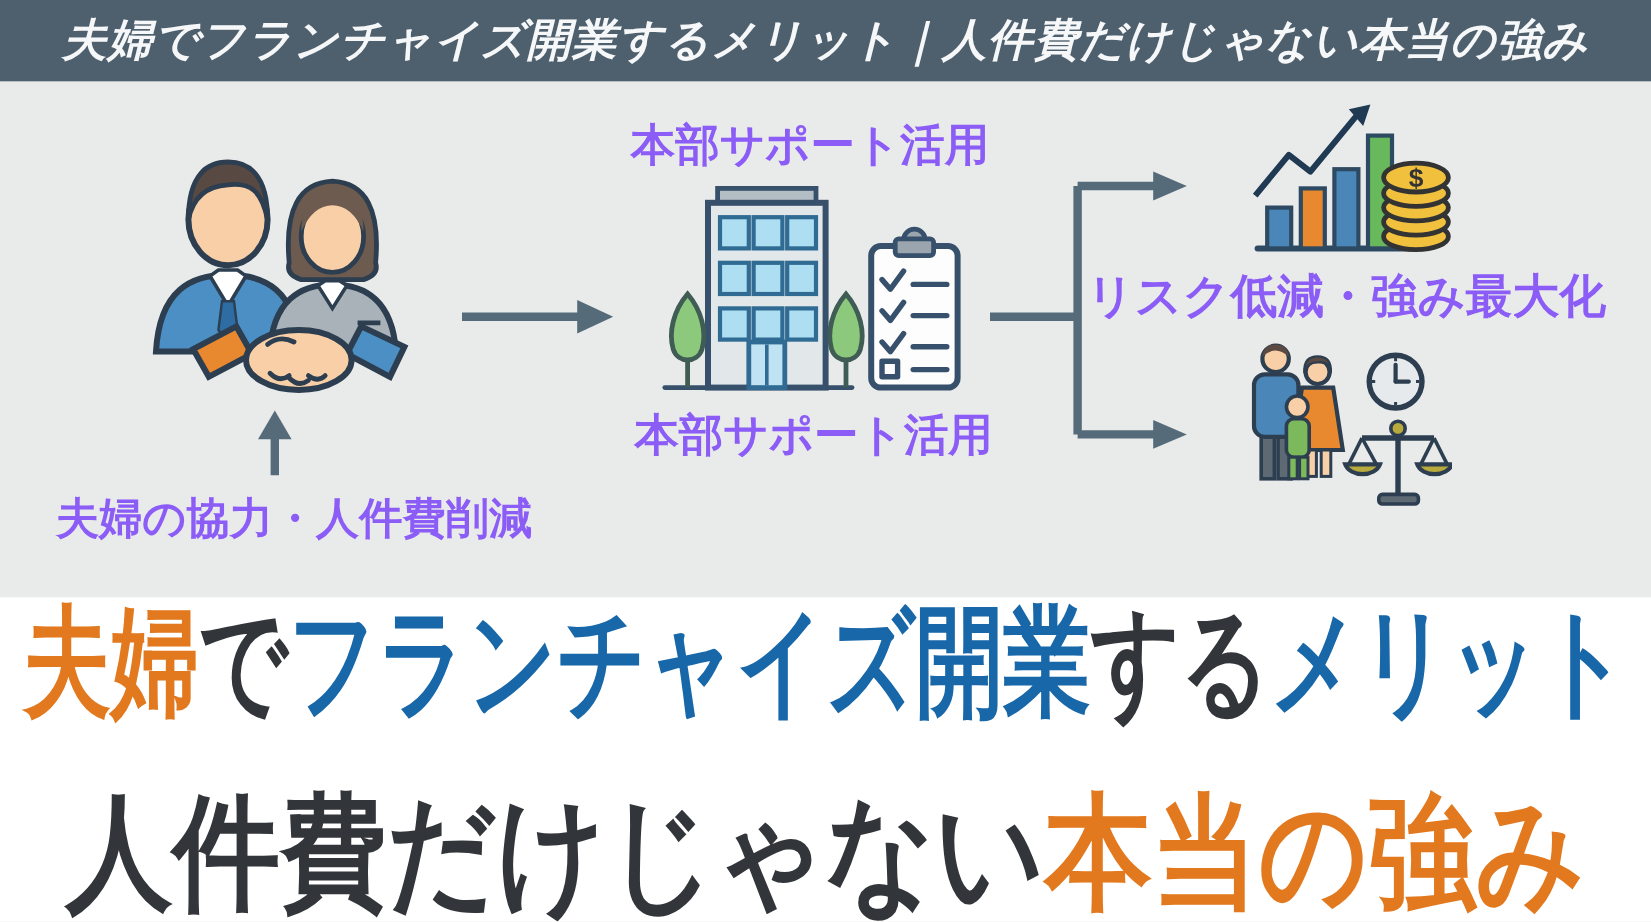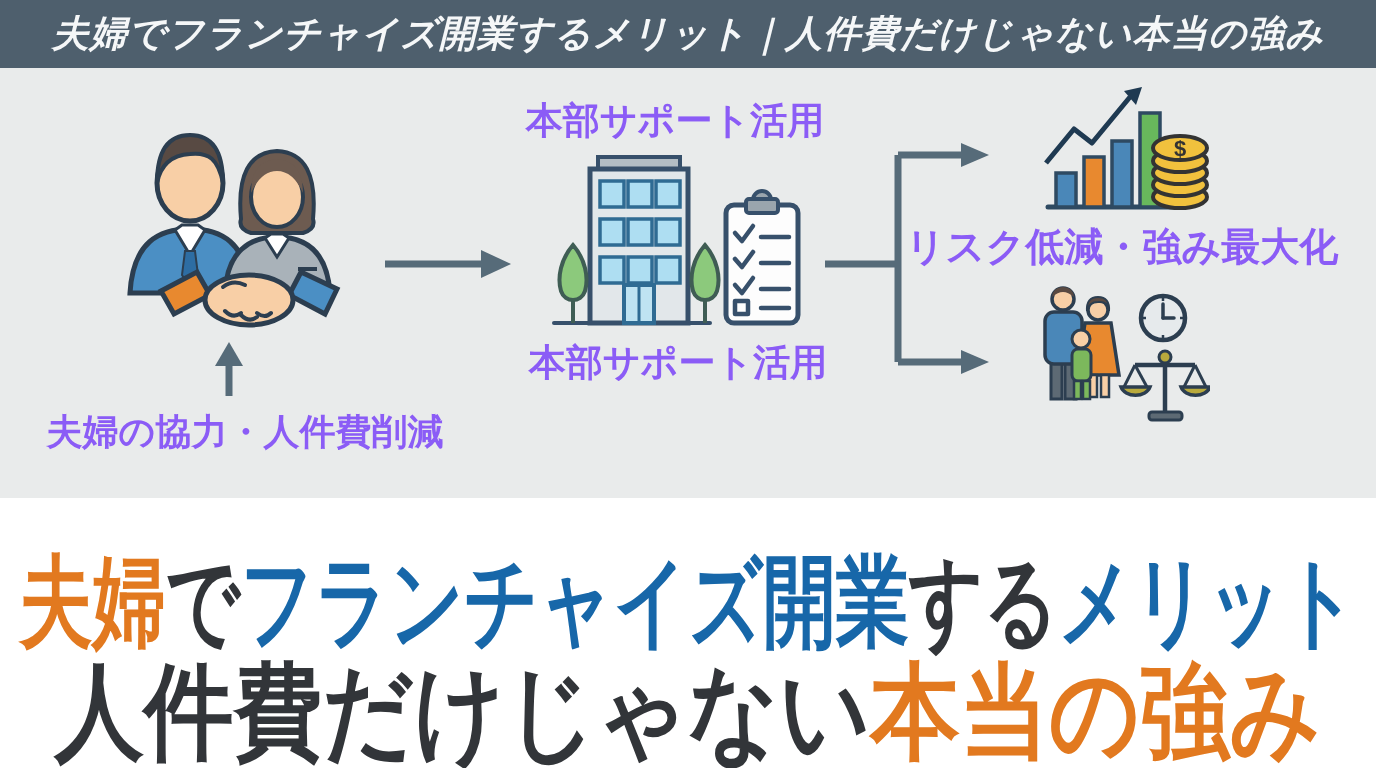--- a/index.html
+++ b/index.html
@@ -25,21 +25,21 @@
   .dlabel {
     position:absolute; font-weight:800; color:#8b5cf6; white-space:nowrap;
     transform:translateX(-50%); text-align:center;
   }
   .dlabel.two-line { line-height:1.22; }
 
   
   .headline {
     position:absolute; left:0; top:498px; width:1376px; height:270px;
     background:#ffffff; display:flex; flex-direction:column;
-    align-items:center; justify-content:flex-end;
+    align-items:center; justify-content:space-between;
   }
   .hline { white-space:nowrap; font-weight:800; line-height:1.08; }
   .hline1 { font-size:100px; transform:scaleX(0.73); }
   .hline2 { font-size:105px; transform:scaleX(0.85); }
   .seg-orange { color:#e2791f; }
   .seg-blue   { color:#1767a9; }
   .seg-dark   { color:#323539; }
 
   svg { display:block; }
 </style>

